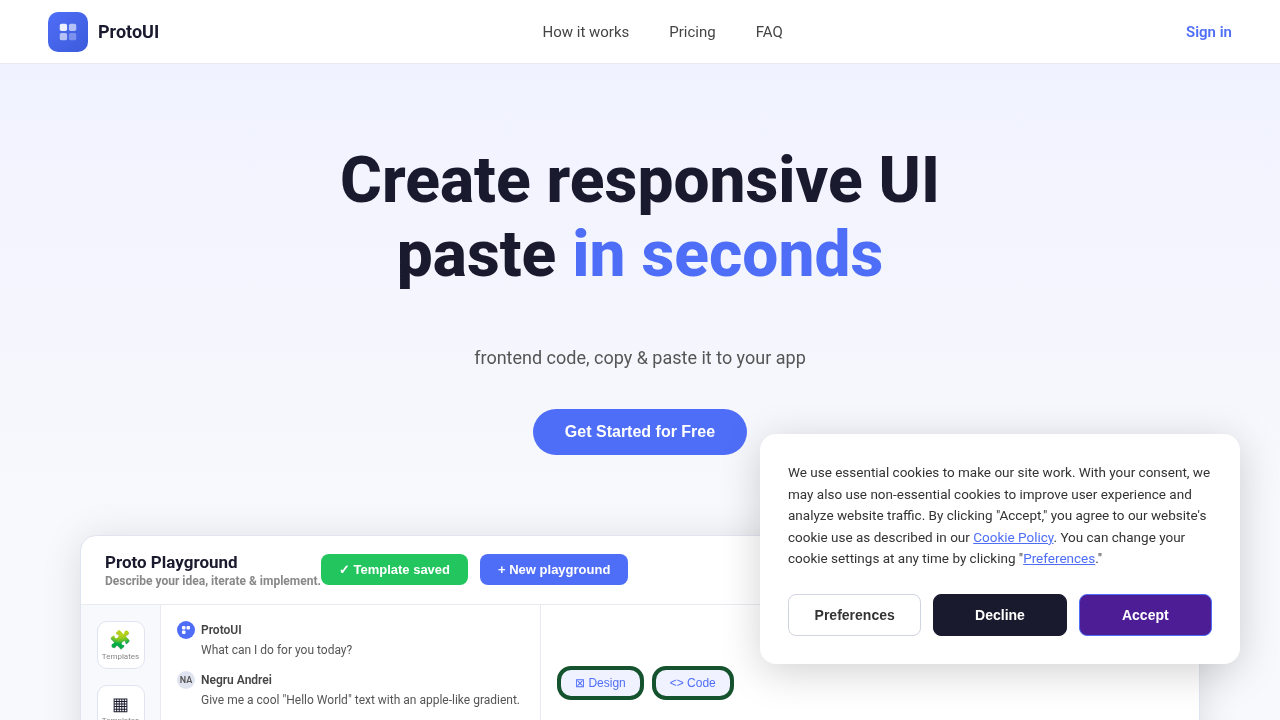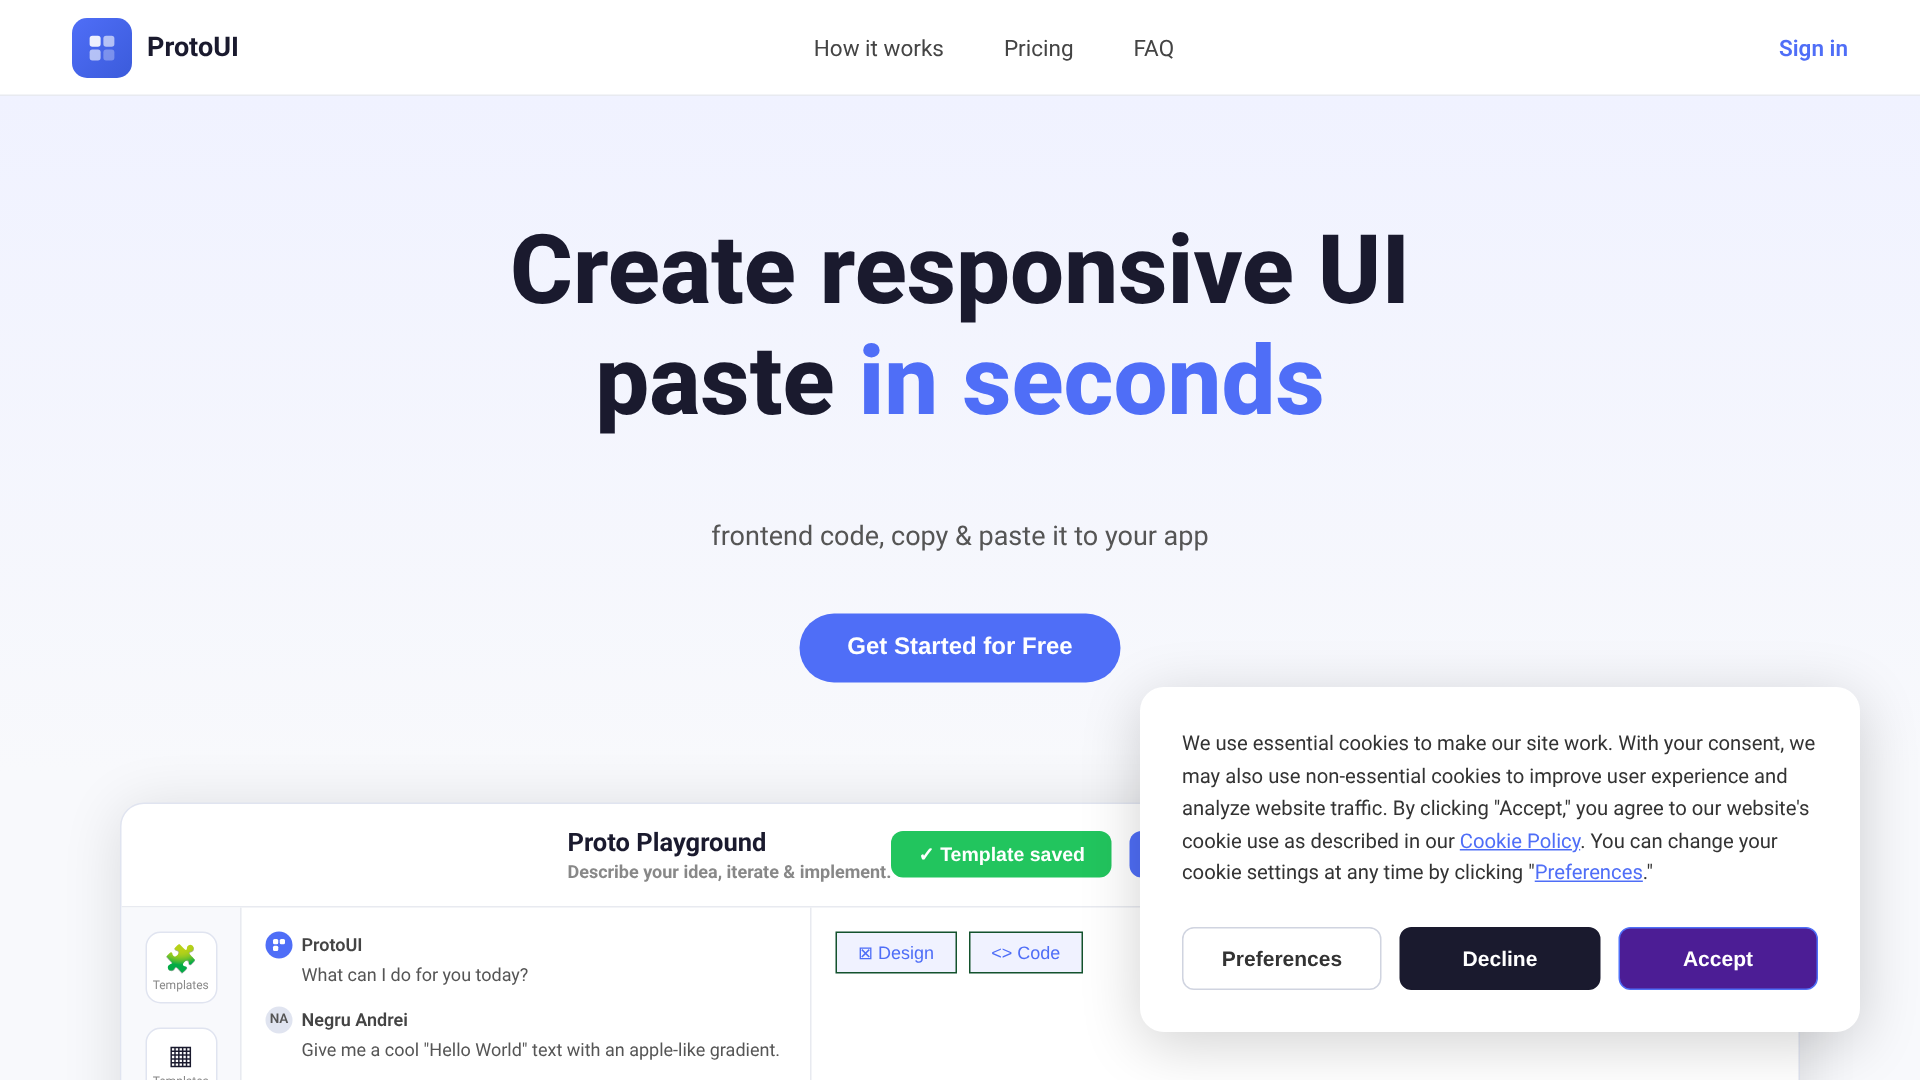--- a/index.html
+++ b/index.html
@@ -41,21 +41,21 @@
     
     .demo-container {
       max-width: 1200px; margin: 0 auto; padding: 20px 40px 0;
     }
     .demo-window {
       background: #fff; border-radius: 16px 16px 0 0;
       box-shadow: 0 4px 40px rgba(0,0,0,0.12);
       overflow: hidden; border: 1px solid #e0e4f0;
     }
     .demo-topbar {
-      display: flex; align-items: center; justify-content: center;
+      display: flex; align-items: center; justify-content: flex-start;
       padding: 16px 24px; border-bottom: 1px solid #e8eaf0;
     }
     .demo-title-block {}
     .demo-title { font-size: 17px; font-weight: 700; color: #1a1a2e; }
     .demo-subtitle { font-size: 12px; color: #888; margin-top: 2px; font-weight: bold; }
     .demo-topbar-actions { display: flex; gap: 12px; align-items: center; }
     .btn-template-saved {
       background: #22c55e; color: #fff; border: none;
       padding: 8px 18px; border-radius: 8px; font-size: 13px; font-weight: 600; cursor: pointer;
       display: flex; align-items: center; gap: 6px;
@@ -84,32 +84,32 @@
     .chat-msg { display: flex; flex-direction: column; gap: 4px; }
     .chat-sender { display: flex; align-items: center; gap: 6px; font-size: 12px; font-weight: 600; color: #444; }
     .chat-sender-dot { width: 18px; height: 18px; border-radius: 50%; background: #4f6ef7; display: flex; align-items: center; justify-content: center; }
     .chat-sender-dot svg { width: 10px; height: 10px; }
     .chat-user-dot { width: 18px; height: 18px; border-radius: 50%; background: #e0e4f0; display: flex; align-items: center; justify-content: center; font-size: 9px; color: #555; }
     .chat-text { font-size: 12px; color: #555; margin-left: 24px; }
     .demo-preview { flex: 1; padding: 16px; }
     .preview-tabs { display: flex; gap: 8px; margin-bottom: 12px; }
     .tab-btn {
       display: flex; align-items: center; gap: 4px;
-      padding: 6px 14px; border-radius: 0; font-size: 12px; font-weight: 500;
-      cursor: pointer; border: 1px solid #14532d; background: #f0f2ff; color: #4f6ef7;
+      padding: 6px 14px; border-radius: 14px; font-size: 12px; font-weight: 500;
+      cursor: pointer; border: 4px solid #14532d; background: #f0f2ff; color: #4f6ef7; margin-top: 45px;
     }
     .tab-btn.active { background: #f0f2ff; }
 
     
     .cookie-overlay {
       position: fixed; bottom: 0; left: 0; right: 0; top: 0;
       pointer-events: none; z-index: 200;
     }
     .cookie-banner {
-      position: absolute; bottom: 32px; right: 40px;
+      position: absolute; bottom: 56px; right: 40px;
       width: 480px; background: #fff; border-radius: 16px;
       box-shadow: 0 8px 40px rgba(0,0,0,0.18);
       padding: 28px; pointer-events: all;
     }
     .cookie-text { font-size: 13.5px; color: #333; line-height: 1.6; margin-bottom: 24px; }
     .cookie-text a { color: #4f6ef7; text-decoration: underline; cursor: pointer; }
     .cookie-actions { display: flex; gap: 12px; }
     .cookie-btn {
       flex: 1; padding: 12px; border-radius: 8px; font-size: 14px; font-weight: 600;
       cursor: pointer; border: 1px solid #d0d4e0; background: #fff; color: #333;

